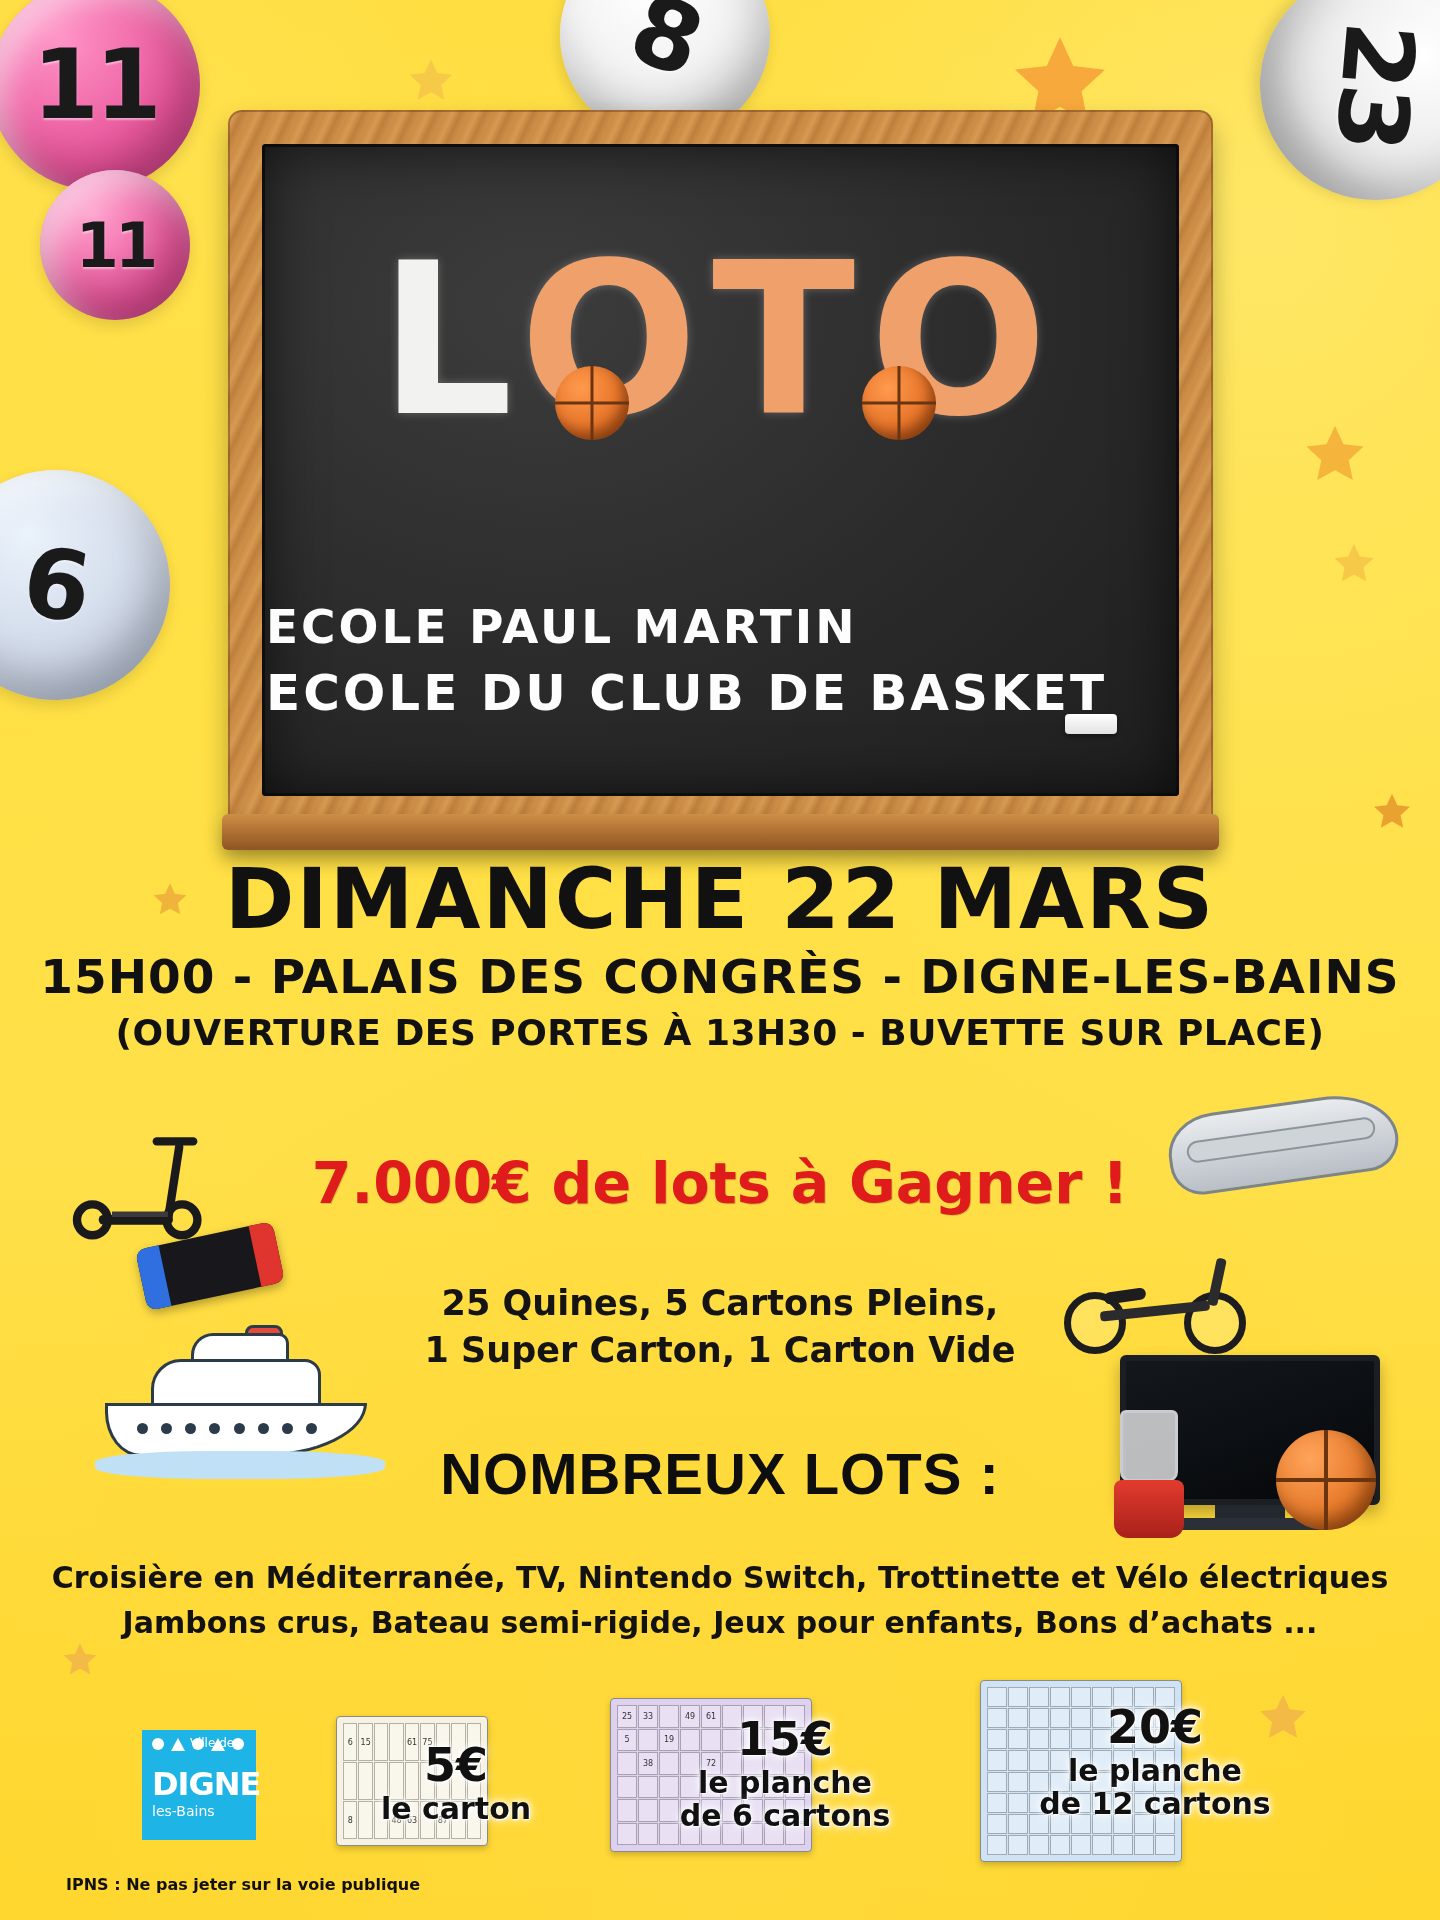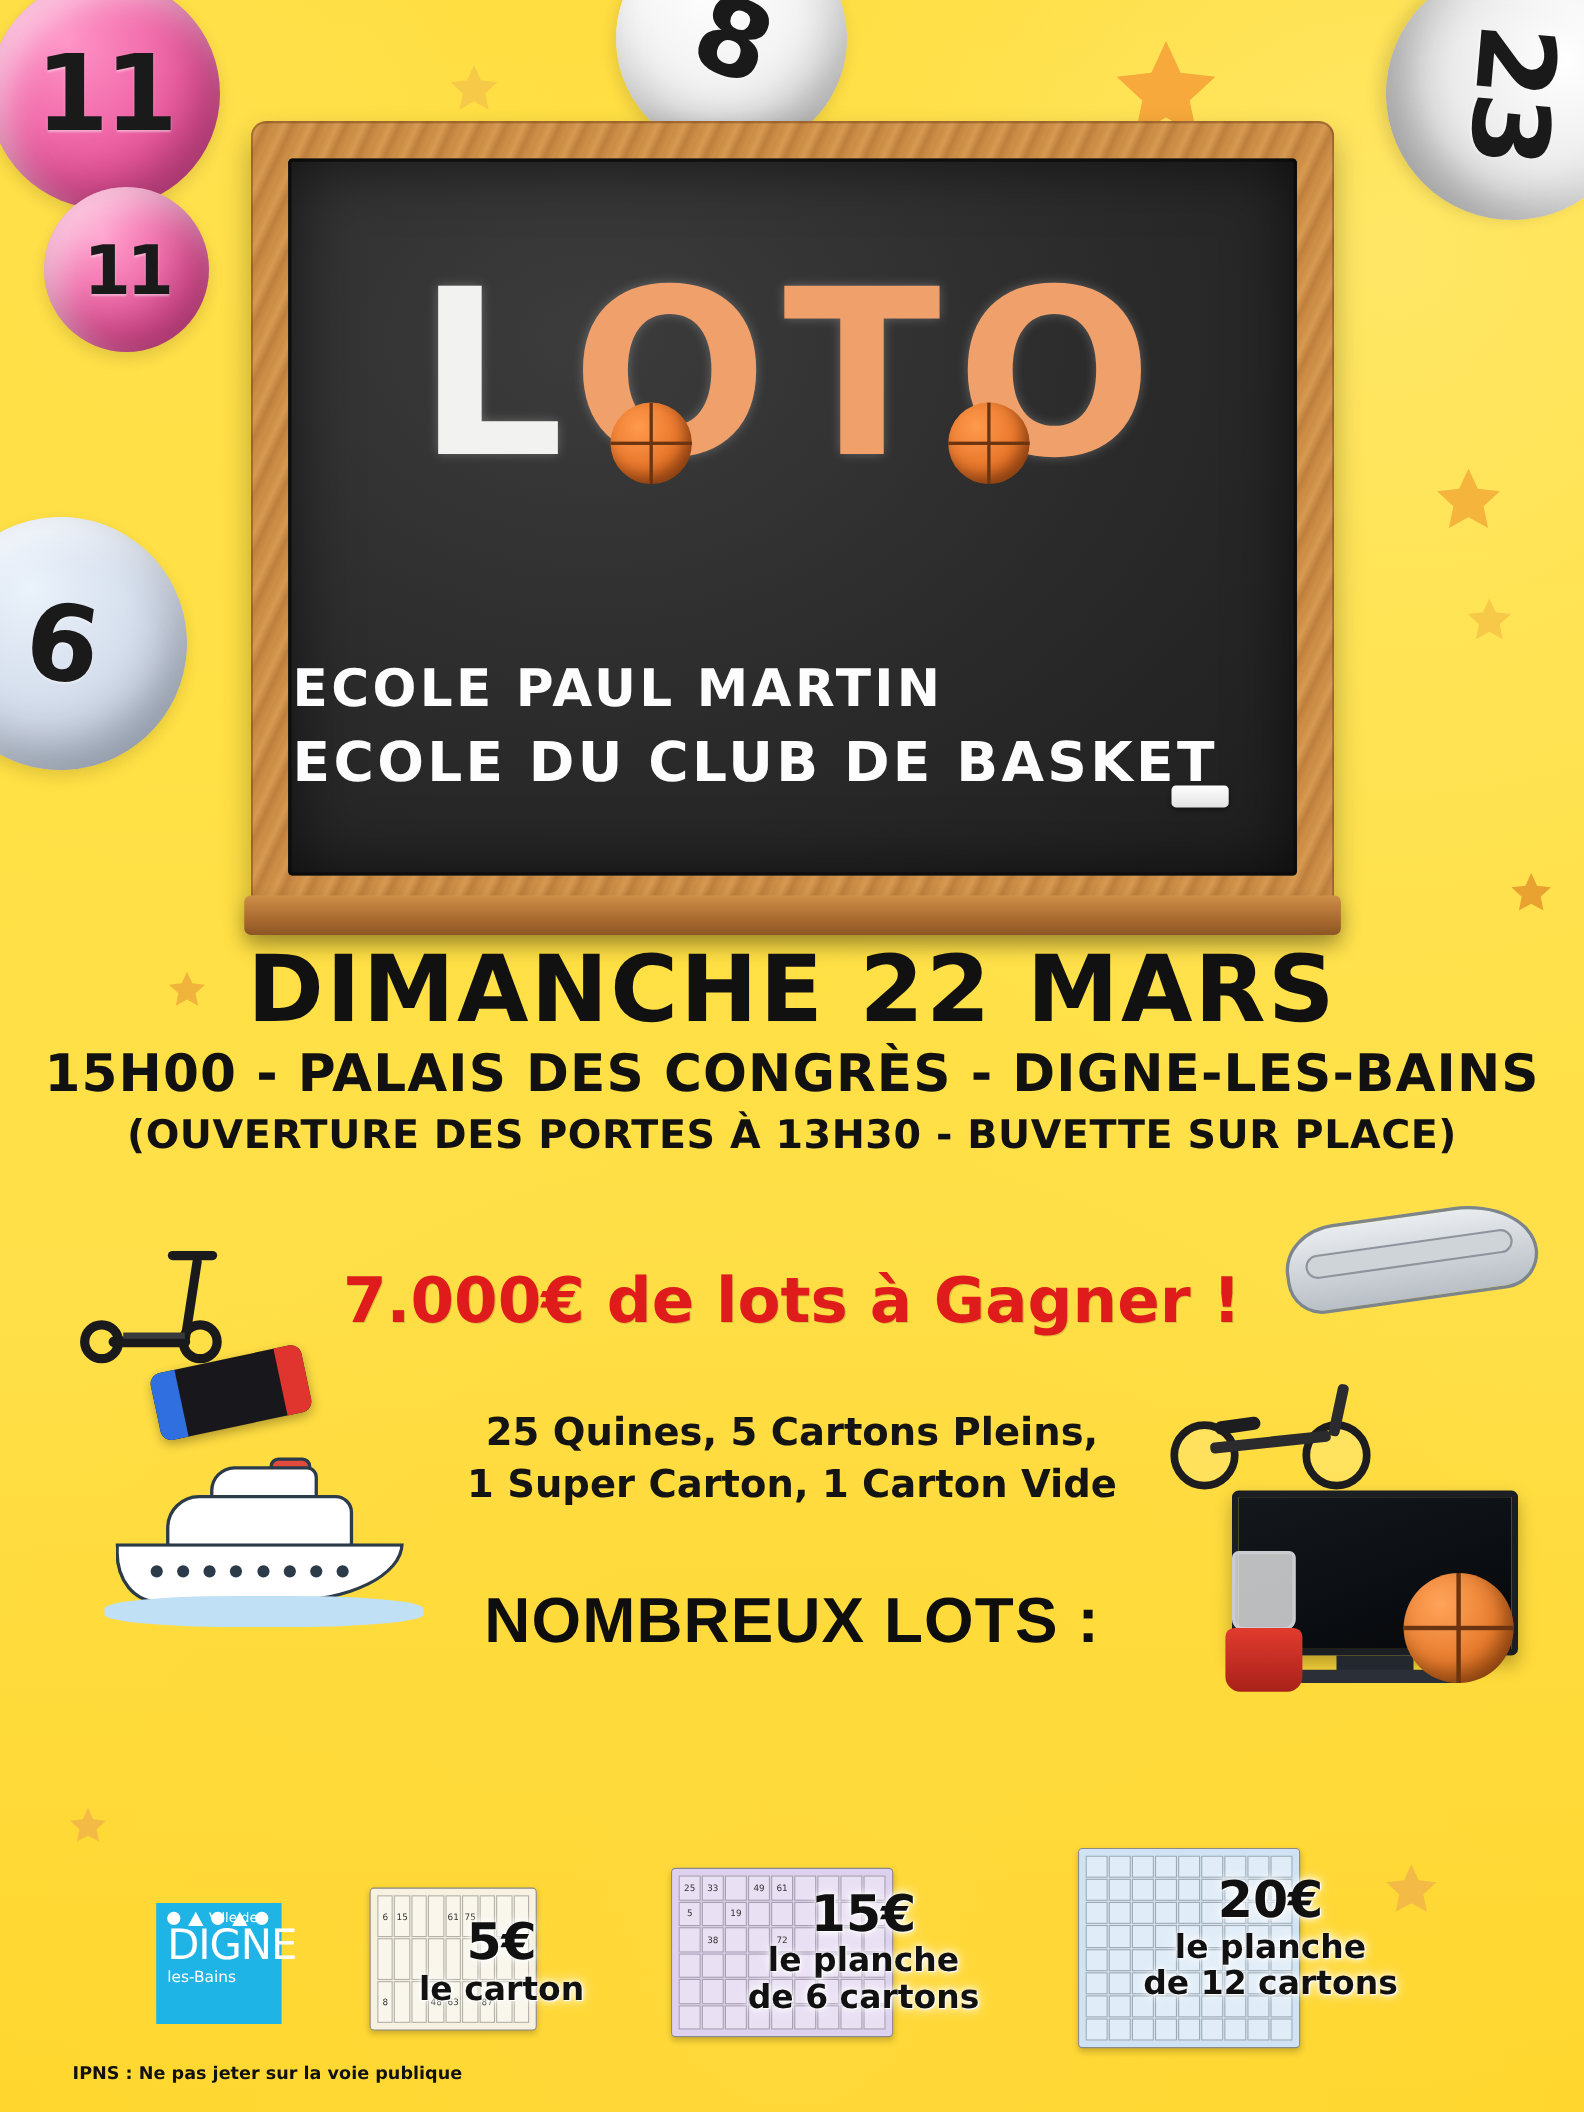--- a/index.html
+++ b/index.html
@@ -295,21 +295,21 @@
   }
   .digne-logo .dots span.tri {
     background: transparent;
     width: 0; height: 0;
     border-left: 7px solid transparent;
     border-right: 7px solid transparent;
     border-bottom: 13px solid #ffffff;
     border-radius: 0;
   }
   .digne-logo .ville { font-size: 12px; font-weight: 400; line-height: 1; margin-left: 38px; margin-top:-20px;}
-  .digne-logo .digne { font-size: 38px; font-weight: 400; line-height: 1; letter-spacing: -1px; margin-top: 0;}
+  .digne-logo .digne { font-size: 32px; font-weight: 700; line-height: 1; letter-spacing: -1px; margin-top: 19px;}
   .digne-logo .bains { font-size: 14px; font-weight: 400; line-height: 1; margin-top: 4px; }
 
   .ipns {
     position: absolute;
     left: 66px;
     top: 1875px;
     font-family: "DejaVu Sans", sans-serif;
     font-weight: 700;
     font-size: 16px;
     color: #111;
@@ -586,20 +586,24 @@
 
   <div class="prize-line">7.000€ de lots à Gagner !</div>
 
   <div class="quines">
     <div>25 Quines, 5 Cartons Pleins,</div>
     <div>1 Super Carton, 1 Carton Vide</div>
   </div>
 
   <div class="nombreux">NOMBREUX LOTS :</div>
 
+  <div class="lots-list">
+    <div>Croisière en Méditerranée, TV, Nintendo Switch, Trottinette et Vélo électriques</div>
+    <div>Jambons crus, Bateau semi-rigide, Jeux pour enfants, Bons d’achats ...</div>
+  </div>
 
   <div class="prices">
 
     <div class="price-item" style="left:196px; top:26px;">
       <div class="ticket cream">
         <div class="grid-cells" style="grid-template-columns:repeat(9,1fr); grid-template-rows:repeat(3,1fr);">
           <div>6</div>
             <div>15</div>
             <div></div>
             <div></div>

